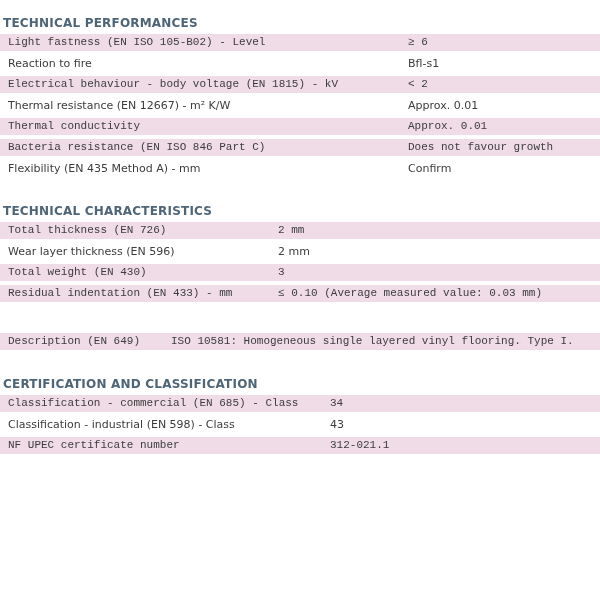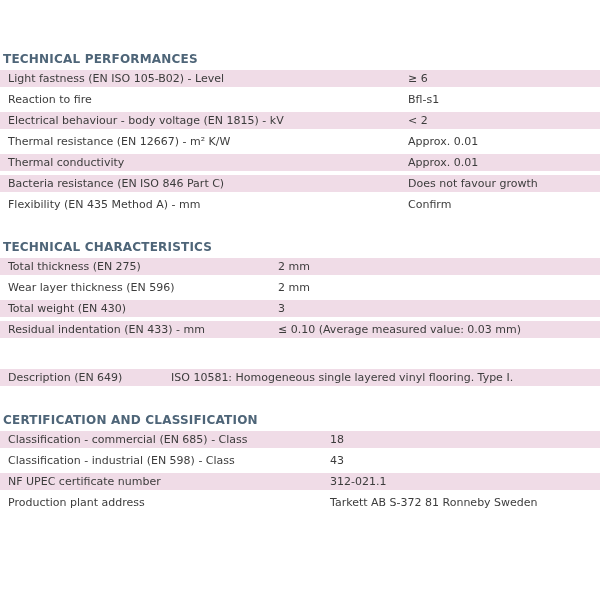--- a/index.html
+++ b/index.html
@@ -9,21 +9,21 @@
     height: 600px;
     overflow: hidden;
     background: var(--bg, #ffffff);
   }
   body {
     font-family: "DejaVu Sans", "Liberation Sans", sans-serif;
     font-size: 11px;
     color: var(--text, #3c3c3c);
   }
   .page {
-    padding-top: 52px;
+    padding-top: 16px;
     width: 600px;
   }
   .spec-section { margin-top: 23px; }
   .spec-section:first-child { margin-top: 0; }
   .section-title {
     margin: 0 0 0 3px;
     font-size: 12px;
     line-height: 14px;
     font-weight: bold;
     letter-spacing: 0.2px;
@@ -38,21 +38,21 @@
   }
   table.spec-table td {
     padding: 2px 8px;
     height: 13px;
     line-height: 13px;
     font-size: 11px;
     vertical-align: middle;
     white-space: nowrap;
     overflow: hidden;
   }
-  tr.stripe td { background: var(--stripe, #f0dce7); }
+  tr.stripe td { background: var(--stripe, #f0dce7); font-family: Liberation Mono, monospace; }
 </style>
 </head>
 <body>
 
 <div class="page">
   <div id="sections">
   <section class="spec-section">
     <h2 class="section-title">TECHNICAL PERFORMANCES</h2>
     <table class="spec-table">
       <colgroup>
@@ -101,21 +101,21 @@
 
   <section class="spec-section">
     <h2 class="section-title">TECHNICAL CHARACTERISTICS</h2>
     <table class="spec-table">
       <colgroup>
         <col class="col-label" style="width: 270px;">
         <col class="col-value">
       </colgroup>
       <tbody>
   <tr class="spec-row stripe">
-    <td class="label-cell">Total thickness (EN 275)</td>
+    <td class="label-cell">Total thickness (EN 726)</td>
     <td class="value-cell">2 mm</td>
   </tr>
 
   <tr class="spec-row">
     <td class="label-cell">Wear layer thickness (EN 596)</td>
     <td class="value-cell">2 mm</td>
   </tr>
 
   <tr class="spec-row stripe">
     <td class="label-cell">Total weight (EN 430)</td>
@@ -149,34 +149,30 @@
   <section class="spec-section">
     <h2 class="section-title">CERTIFICATION AND CLASSIFICATION</h2>
     <table class="spec-table">
       <colgroup>
         <col class="col-label" style="width: 322px;">
         <col class="col-value">
       </colgroup>
       <tbody>
   <tr class="spec-row stripe">
     <td class="label-cell">Classification - commercial (EN 685) - Class</td>
-    <td class="value-cell">18</td>
+    <td class="value-cell">34</td>
   </tr>
 
   <tr class="spec-row">
     <td class="label-cell">Classification - industrial (EN 598) - Class</td>
     <td class="value-cell">43</td>
   </tr>
 
   <tr class="spec-row stripe">
     <td class="label-cell">NF UPEC certificate number</td>
     <td class="value-cell">312-021.1</td>
   </tr>
 
-  <tr class="spec-row">
-    <td class="label-cell">Production plant address</td>
-    <td class="value-cell">Tarkett AB S-372 81 Ronneby Sweden</td>
-  </tr>
 </tbody>
     </table>
   </section>
 </div>
 </div>
 
 </body></html>

